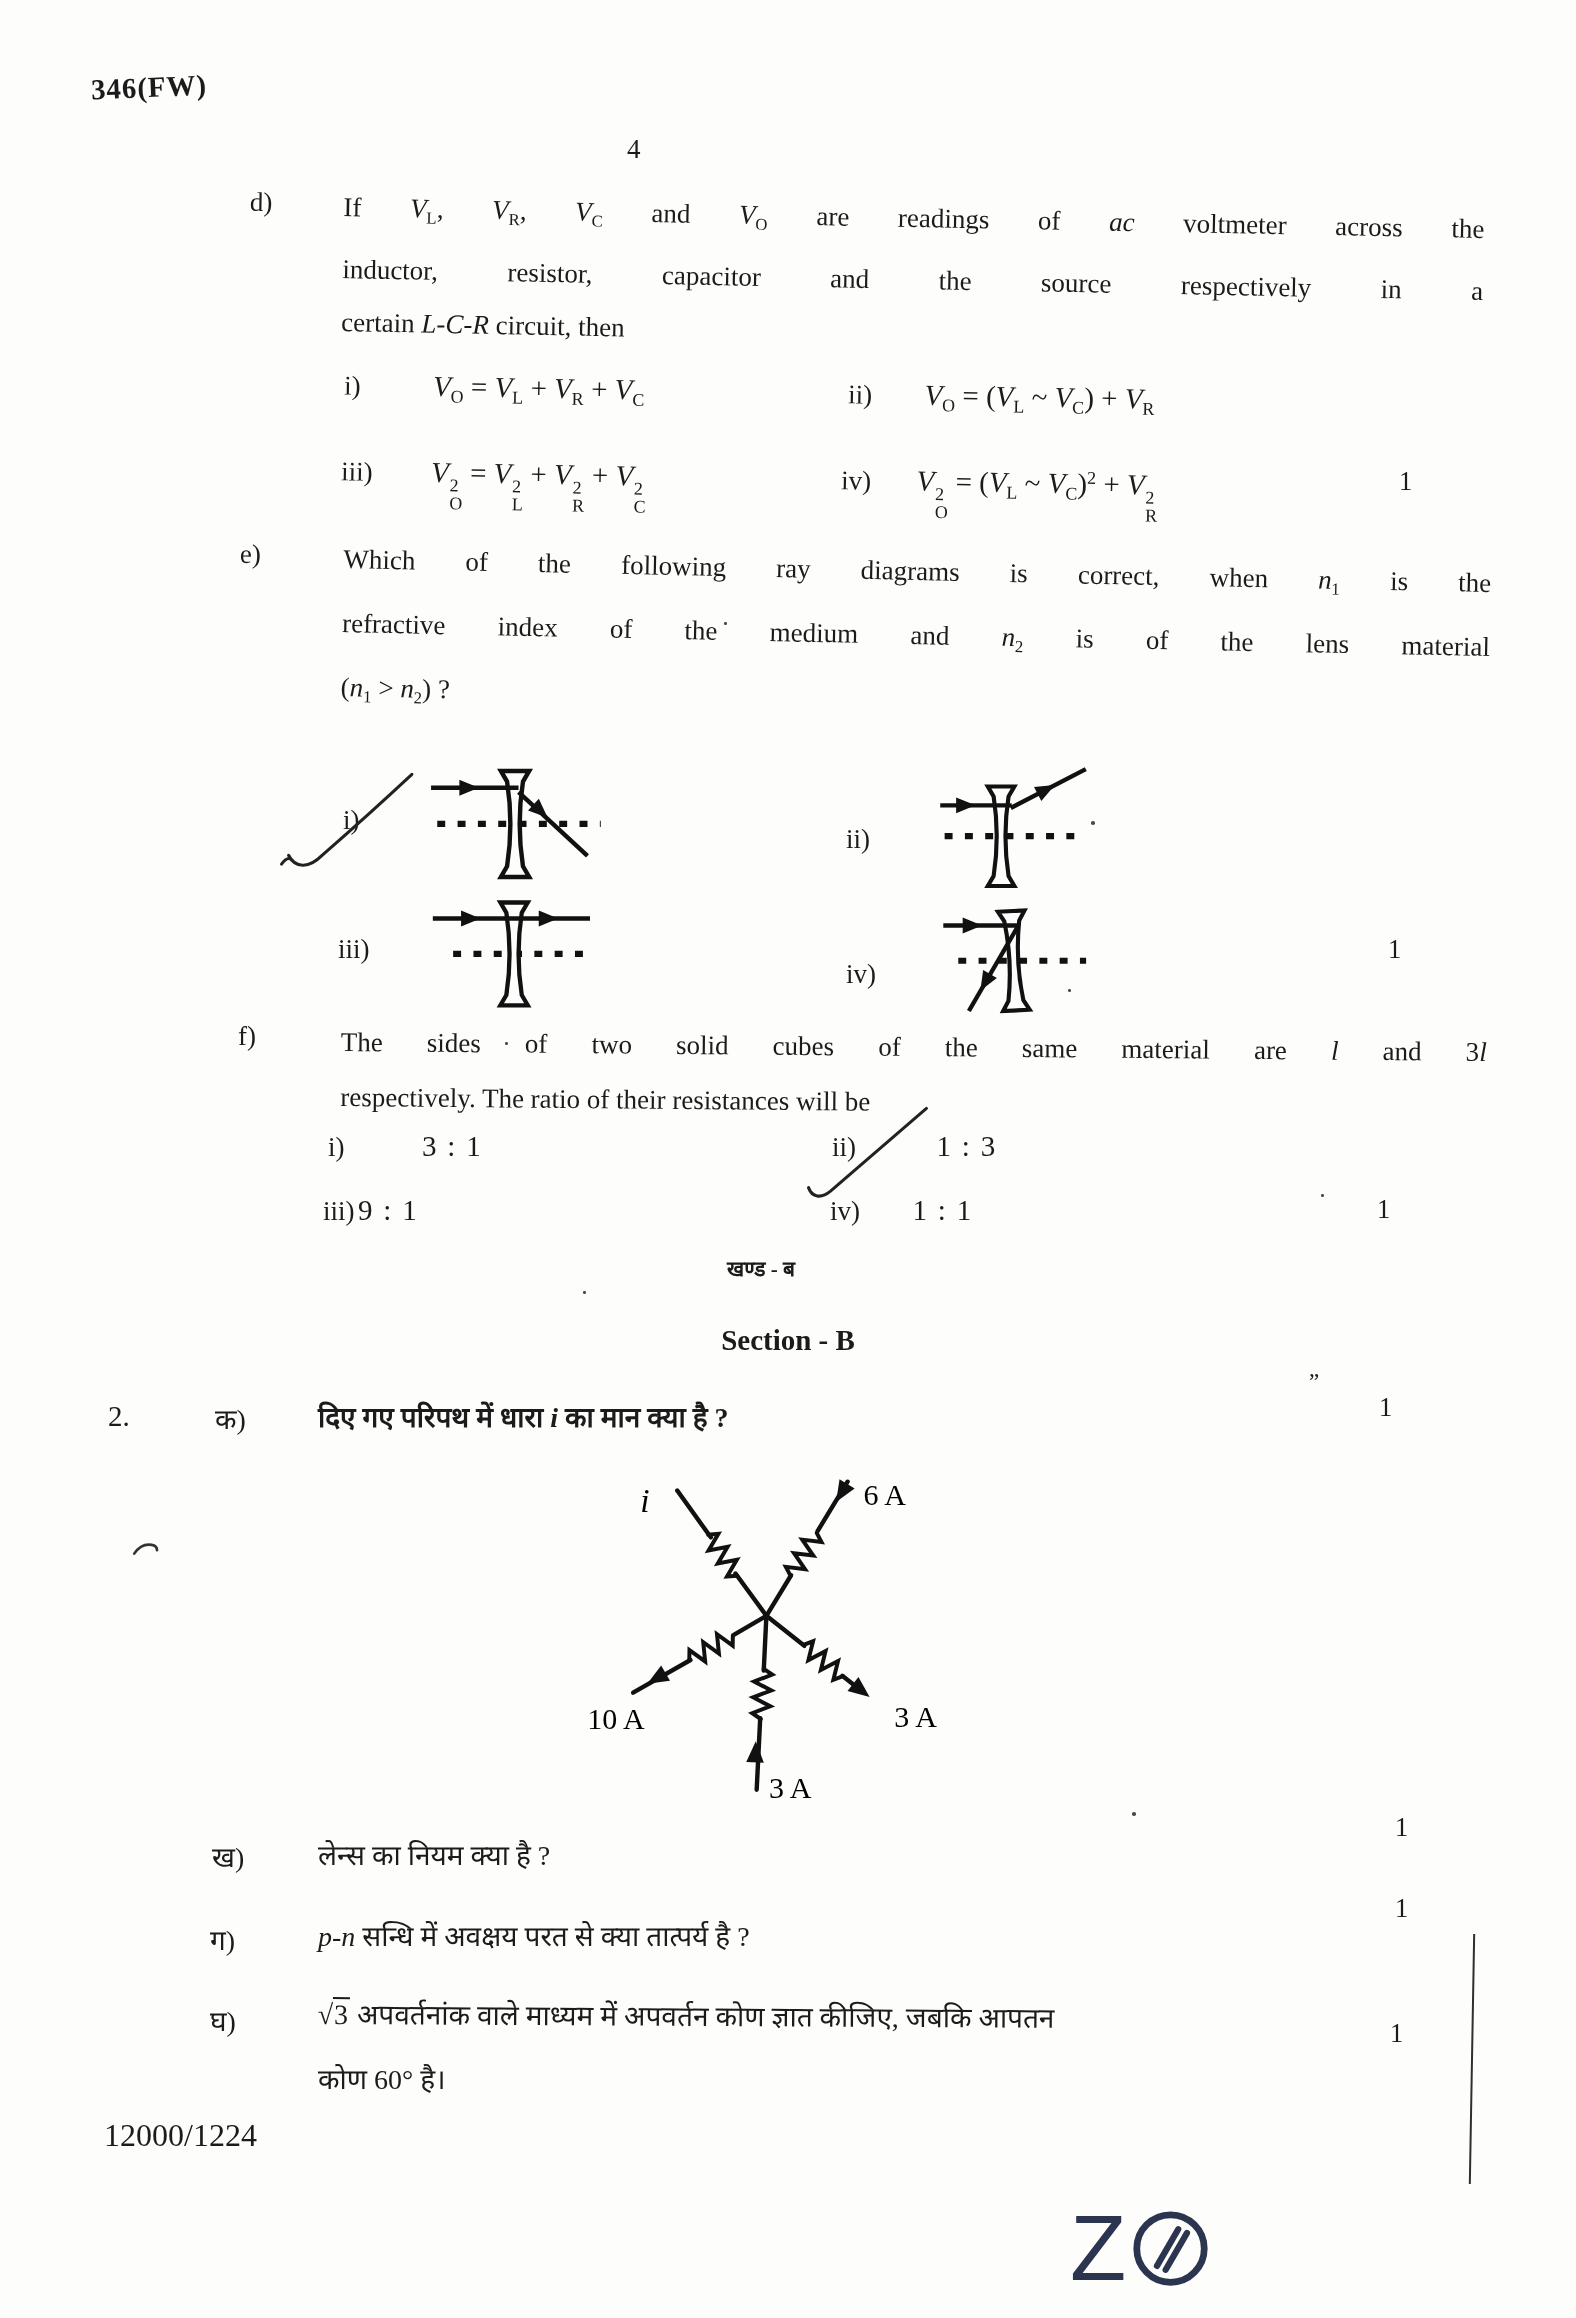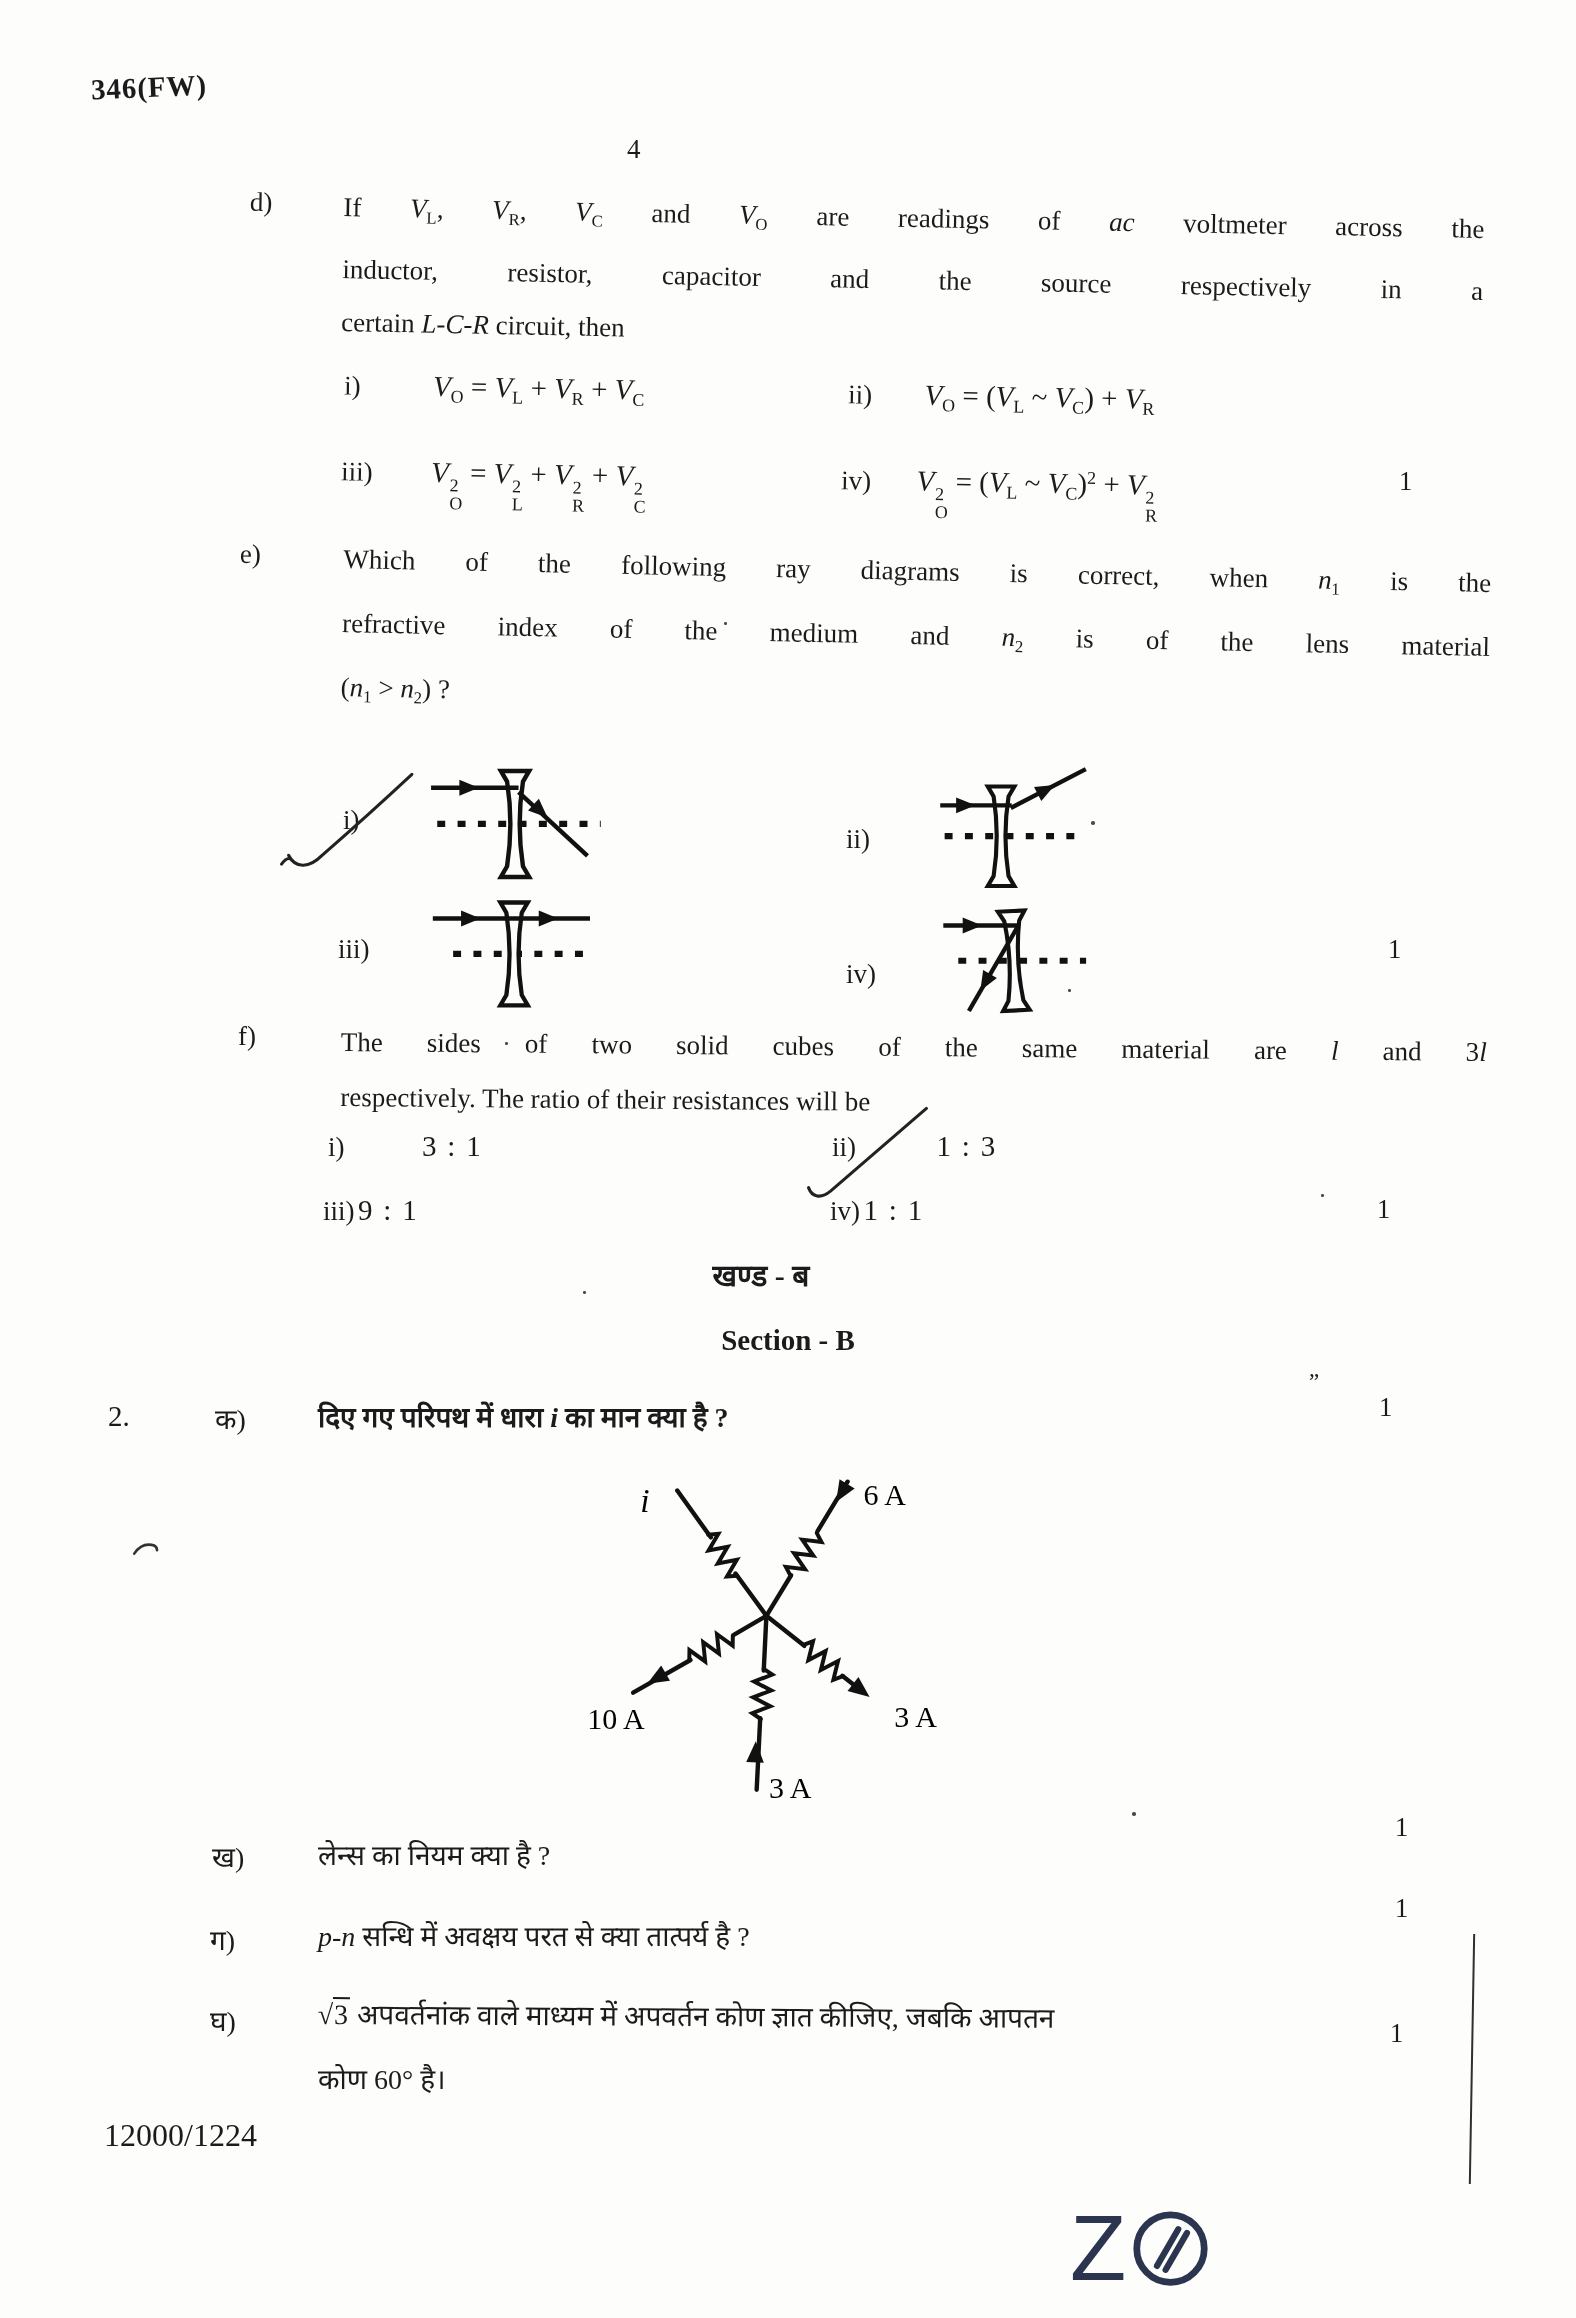--- a/index.html
+++ b/index.html
@@ -20,21 +20,21 @@
   .ss span{display:block;}
   .sqrt{white-space:nowrap;}
   .sqrt .radicand{border-top:2.2px solid #1b1b1b;padding:0 1.8px 0 0.9px;}
   .eq{font-size:29px;white-space:nowrap;}
   .qlabel{font-size:27px;}
   .mark1{font-size:26.5px;}
   .doccode{font-size:29px;font-weight:bold;transform:rotate(-2.5deg);letter-spacing:0.9px;}
   .pageno{font-size:27px;}
   .optval{font-size:29px;letter-spacing:1.8px;}
   .hindi{font-size:28px;}
-  .sechead{font-size:30px;font-weight:bold;text-align:center;width:530px;}
+  .sechead{font-size:21px;font-weight:bold;text-align:center;width:530px;}
   .logo{display:flex;align-items:center;color:#2b3550;font-family:"Liberation Sans","DejaVu Sans",sans-serif;}
   .logo .lt{font-size:92px;line-height:92px;font-weight:400;letter-spacing:1.8px;}
   .logo .rest{letter-spacing:7px;}
   .dot{position:absolute;background:#4a4a4a;border-radius:50%;}
   svg text{font-family:"Liberation Serif","DejaVu Serif",serif;}
 </style>
 </head>
 <body>
 
 <div class="abs doccode" style="left:91px;top:71px;">346(FW)</div>
@@ -148,21 +148,21 @@
 </div>
 <svg class="abs" style="left:796px;top:1097px;" width="150" height="110" viewBox="0 0 170 125">
   <path d="M14,103 c4,11 14,13 25,4 L148,13" fill="none" stroke="#222" stroke-width="3.5" stroke-linecap="round"></path>
 </svg>
 <div class="abs" style="left:323px;top:1194px;">
   <span class="qlabel">iii)</span>
   <span class="optval" style="">9 : 1</span>
 </div>
 <div class="abs" style="left:830px;top:1194px;">
   <span class="qlabel">iv)</span>
-  <span class="optval" style="">1 : 1</span>
+  <span class="optval" style="margin-left:49px;">1 : 1</span>
 </div>
 <div class="abs mark1" style="left:1377px;top:1194px;">1</div>
 
 <div class="abs sechead hindi" style="left:496px;top:1254px;">खण्ड - ब</div>
 <div class="abs sechead" style="left:523px;top:1324px;font-size:29px;">Section - B</div>
 
 <div class="abs qlabel" style="left:108px;top:1400px;font-size:29px;">2.</div>
 <div class="abs qlabel hindi" style="left:215px;top:1399px;">क)</div>
 <div class="abs hindi" style="left:318px;top:1397px;font-weight:bold;">दिए गए परिपथ में धारा <span class="it">i</span> का मान क्या है ?</div>
 <div class="abs" style="left:1309px;top:1369px;font-size:23px;">”</div>

